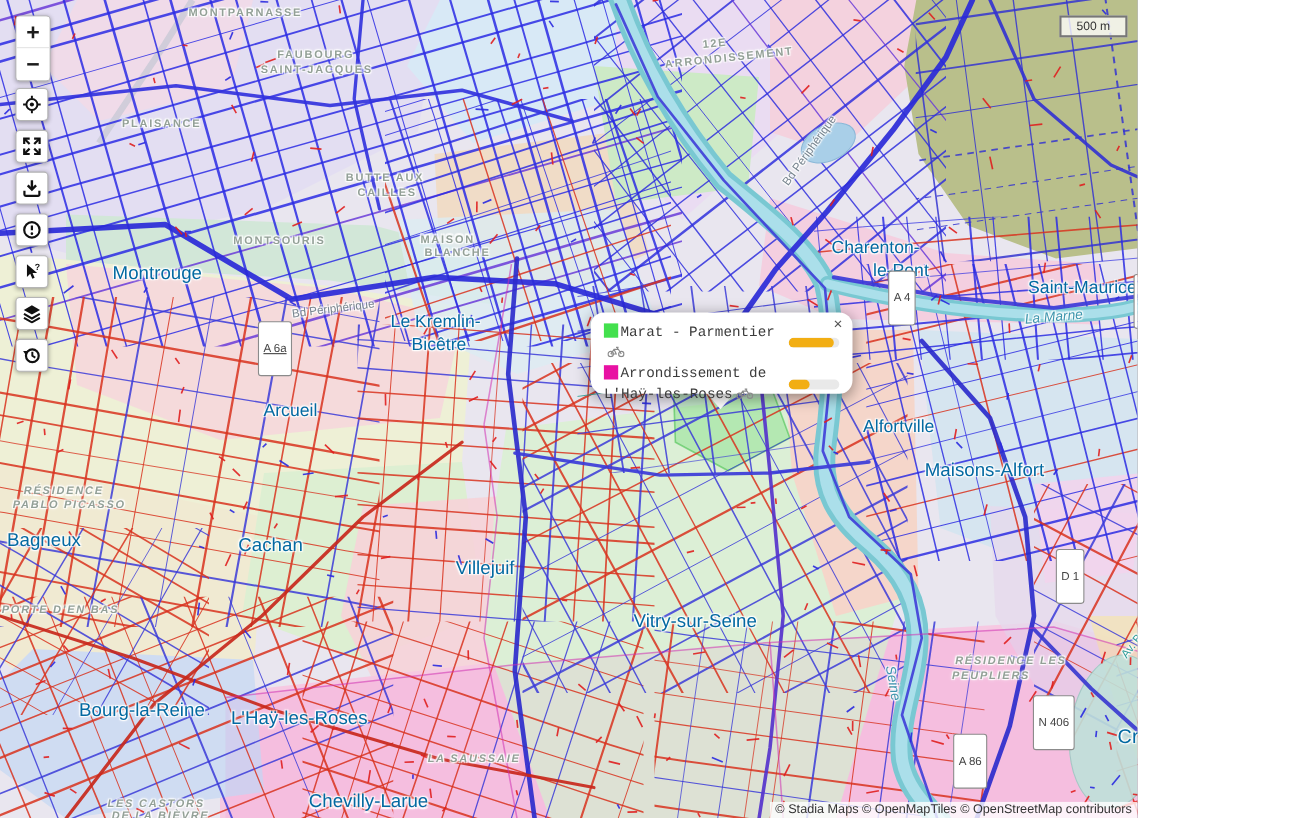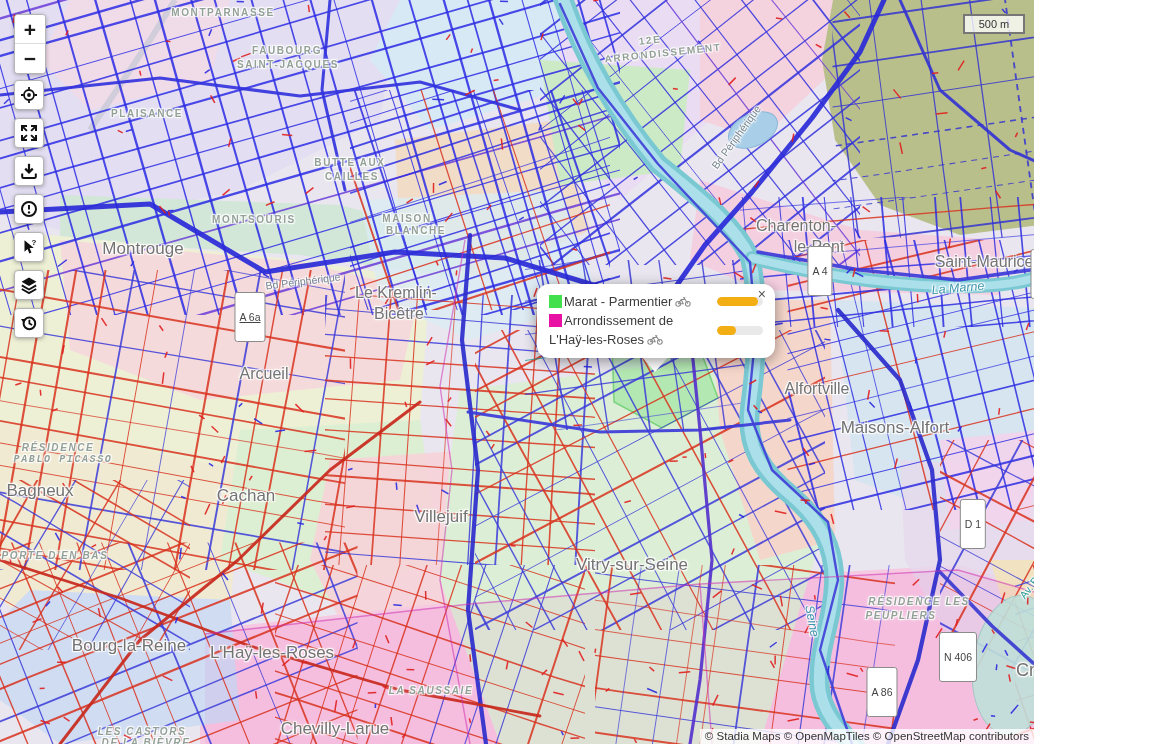--- a/index.html
+++ b/index.html
@@ -3,21 +3,21 @@
 <meta charset="utf-8">
 <style>
   html,body{margin:0;padding:0;background:#fff;}
   .stage{position:relative;width:1034px;height:744px;overflow:hidden;
          font-family:"Liberation Sans",sans-serif;outline:1px solid #161616;outline-offset:-1px;background:#e9e7ef;}
   #basemap{position:absolute;left:0;top:0;z-index:0;}
   #labels{position:absolute;left:0;top:0;width:100%;height:100%;z-index:2;pointer-events:none;}
   .mlabel{position:absolute;white-space:nowrap;
       text-shadow:-1px -1px 1px rgba(255,255,255,.9),1px -1px 1px rgba(255,255,255,.9),
                   -1px 1px 1px rgba(255,255,255,.9),1px 1px 1px rgba(255,255,255,.9),0 0 4px rgba(255,255,255,.95);}
-  .city{color:#737373;font-size:15px;}
+  .city{color:#0369a1;font-size:15px;}
   .district{color:#93a097;font-size:10px;letter-spacing:1.6px;font-weight:600;}
   .italic{font-style:italic;}
   .water{color:#3f96ad;font-style:italic;font-size:12.5px;}
   .roadlbl{color:#78858f;font-size:10.5px;}
   .teal{color:#2d9e9b;}
   .shield{position:absolute;transform:translate(-50%,-50%);background:#fff;border:1.5px solid #8b8b8b;
       border-radius:3px;padding:17px 4px;font-size:10.5px;color:#444;line-height:14px;white-space:nowrap;z-index:2;}
 
   
   .ctl-group{position:absolute;left:14px;top:14px;width:30px;background:#fff;border:1px solid #b5b5b5;
@@ -39,21 +39,21 @@
 
   
   .attribution{position:absolute;right:0;bottom:0;background:rgba(255,255,255,.8);font-size:11.5px;color:#333;
       padding:1px 5px 2px;z-index:10;white-space:nowrap;}
 
   
   .popup{position:absolute;left:537px;top:284px;width:238px;height:74px;box-sizing:border-box;background:#fff;
       border-radius:12px;box-shadow:0 3px 14px rgba(0,0,0,.4);padding:8px 12px 9px;font-size:13px;color:#3c3c3c;
       line-height:19px;z-index:5;}
   .entry{display:flex;align-items:center;gap:6px;}
-  .etext{flex:1;min-width:0;}
+  .etext{flex:1;min-width:0;font-family:Liberation Mono, monospace;}
   .swatch{display:inline-block;width:13px;height:13px;vertical-align:-2px;margin-right:2px;}
   .bar{width:46px;height:9px;border-radius:5px;overflow:hidden;flex:none;}
   .fill{height:100%;border-radius:5px;}
   .bike{vertical-align:-1px;margin-left:3px;}
   .popup-close{position:absolute;top:3px;right:9px;font-size:14px;color:#555;line-height:14px;cursor:pointer;}
   .popup-tail{position:absolute;left:641px;top:356px;width:0;height:0;border-left:14px solid transparent;
       border-right:14px solid transparent;border-top:16px solid #fff;z-index:4;}
 </style>
 </head>
 <body>
@@ -1504,21 +1504,21 @@
       <div class="mlabel district" style="left: 287px; top: 50px; transform: translate(-50%, -50%);">FAUBOURG</div>
       <div class="mlabel district" style="left: 288px; top: 64px; transform: translate(-50%, -50%);">SAINT-JACQUES</div>
       <div class="mlabel district" style="left: 254px; top: 219px; transform: translate(-50%, -50%);">MONTSOURIS</div>
       <div class="mlabel district" style="left: 350px; top: 162px; transform: translate(-50%, -50%);">BUTTE AUX</div>
       <div class="mlabel district" style="left: 352px; top: 176px; transform: translate(-50%, -50%);">CAILLES</div>
       <div class="mlabel district" style="left: 407px; top: 218px; transform: translate(-50%, -50%);">MAISON</div>
       <div class="mlabel district" style="left: 416px; top: 230px; transform: translate(-50%, -50%);">BLANCHE</div>
       <div class="mlabel district" style="left: 650px; top: 40px; transform: translate(-50%, -50%) rotate(-6deg);">12E</div>
       <div class="mlabel district" style="left: 663px; top: 53px; transform: translate(-50%, -50%) rotate(-6deg);">ARRONDISSEMENT</div>
       <div class="mlabel district italic" style="left: 58px; top: 447px; transform: translate(-50%, -50%);">RÉSIDENCE</div>
-      <div class="mlabel district italic" style="left: 63px; top: 459px; transform: translate(-50%, -50%); font-family: Liberation Mono, monospace;">PABLO PICASSO</div>
+      <div class="mlabel district italic" style="left: 63px; top: 459px; transform: translate(-50%, -50%);">PABLO PICASSO</div>
       <div class="mlabel district italic" style="left: 55px; top: 515px; transform: translate(-50%, -50%); margin-top: 40px;">PORTE D'EN BAS</div>
       <div class="mlabel district italic" style="left: 142px; top: 731px; transform: translate(-50%, -50%);">LES CASTORS</div>
       <div class="mlabel district italic" style="left: 146px; top: 742px; transform: translate(-50%, -50%);">DE LA BIÈVRE</div>
       <div class="mlabel district italic" style="left: 431px; top: 690px; transform: translate(-50%, -50%);">LA SAUSSAIE</div>
       <div class="mlabel district italic" style="left: 919px; top: 601px; transform: translate(-50%, -50%);">RÉSIDENCE LES</div>
       <div class="mlabel district italic" style="left: 901px; top: 615px; transform: translate(-50%, -50%);">PEUPLIERS</div>
       <div class="mlabel district italic" style="left: 1146px; top: 469px; transform: translate(-50%, -50%);">LE BRISE-PAIN</div>
       <div class="mlabel city" style="left: 143px; top: 249px; font-size: 17px; transform: translate(-50%, -50%);">Montrouge</div>
       <div class="mlabel city" style="left: 396px; top: 293px; font-size: 16px; transform: translate(-50%, -50%);">Le Kremlin-</div>
       <div class="mlabel city" style="left: 399px; top: 314px; font-size: 16px; transform: translate(-50%, -50%);">Bicêtre</div>

